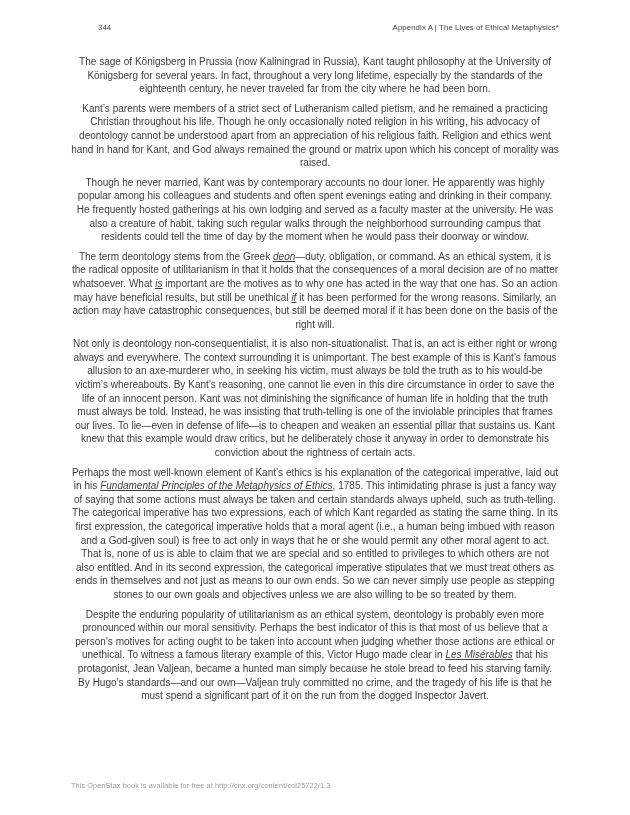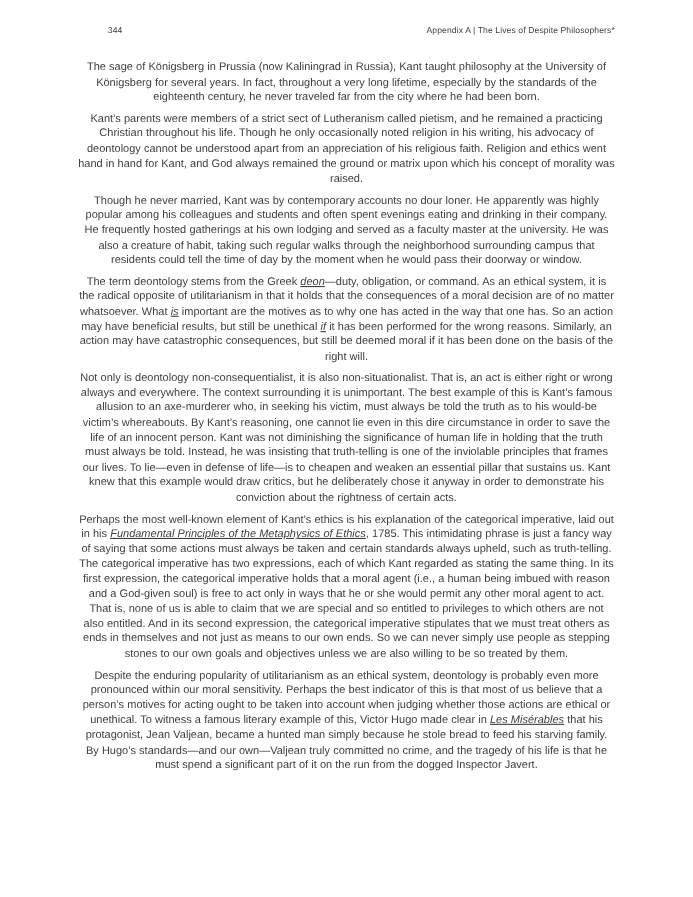--- a/index.html
+++ b/index.html
@@ -33,27 +33,30 @@
     font-size: 7.3px; color: #9b9b9b; letter-spacing: 0.1px;
   }
 </style>
 </head>
 <body style="background: rgb(255, 255, 255);">
 
 <div class="page">
 
   <div class="page-header" style="color: rgb(63, 63, 63);">
     <span>344</span>
-    <span>Appendix A | The Lives of Despite Philosophers*</span>
+    <span>Appendix A | The Lives of Ethical Metaphysics*</span>
   </div>
 
   <div class="article-body" style="color: rgb(61, 61, 61);">
       <p class="para"><span>The sage of Königsberg in Prussia (now Kaliningrad in Russia), Kant taught philosophy at the University of Königsberg for several years. In fact, throughout a very long lifetime, especially by the standards of the eighteenth century, he never traveled far from the city where he had been born.</span></p>
       <p class="para"><span>Kant’s parents were members of a strict sect of Lutheranism called pietism, and he remained a practicing Christian throughout his life. Though he only occasionally noted religion in his writing, his advocacy of deontology cannot be understood apart from an appreciation of his religious faith. Religion and ethics went hand in hand for Kant, and God always remained the ground or matrix upon which his concept of morality was raised.</span></p>
       <p class="para"><span>Though he never married, Kant was by contemporary accounts no dour loner. He apparently was highly popular among his colleagues and students and often spent evenings eating and drinking in their company. He frequently hosted gatherings at his own lodging and served as a faculty master at the university. He was also a creature of habit, taking such regular walks through the neighborhood surrounding campus that residents could tell the time of day by the moment when he would pass their doorway or window.</span></p>
       <p class="para"><span>The term deontology stems from the Greek </span><em>deon</em><span>—duty, obligation, or command. As an ethical system, it is the radical opposite of utilitarianism in that it holds that the consequences of a moral decision are of no matter whatsoever. What </span><em>is</em><span> important are the motives as to why one has acted in the way that one has. So an action may have beneficial results, but still be unethical </span><em>if</em><span> it has been performed for the wrong reasons. Similarly, an action may have catastrophic consequences, but still be deemed moral if it has been done on the basis of the right will.</span></p>
       <p class="para"><span>Not only is deontology non-consequentialist, it is also non-situationalist. That is, an act is either right or wrong always and everywhere. The context surrounding it is unimportant. The best example of this is Kant’s famous allusion to an axe-murderer who, in seeking his victim, must always be told the truth as to his would-be victim’s whereabouts. By Kant’s reasoning, one cannot lie even in this dire circumstance in order to save the life of an innocent person. Kant was not diminishing the significance of human life in holding that the truth must always be told. Instead, he was insisting that truth-telling is one of the inviolable principles that frames our lives. To lie—even in defense of life—is to cheapen and weaken an essential pillar that sustains us. Kant knew that this example would draw critics, but he deliberately chose it anyway in order to demonstrate his conviction about the rightness of certain acts.</span></p>
       <p class="para"><span>Perhaps the most well-known element of Kant’s ethics is his explanation of the categorical imperative, laid out in his </span><em>Fundamental Principles of the Metaphysics of Ethics</em><span>, 1785. This intimidating phrase is just a fancy way of saying that some actions must always be taken and certain standards always upheld, such as truth-telling. The categorical imperative has two expressions, each of which Kant regarded as stating the same thing. In its first expression, the categorical imperative holds that a moral agent (i.e., a human being imbued with reason and a God-given soul) is free to act only in ways that he or she would permit any other moral agent to act. That is, none of us is able to claim that we are special and so entitled to privileges to which others are not also entitled. And in its second expression, the categorical imperative stipulates that we must treat others as ends in themselves and not just as means to our own ends. So we can never simply use people as stepping stones to our own goals and objectives unless we are also willing to be so treated by them.</span></p>
       <p class="para"><span>Despite the enduring popularity of utilitarianism as an ethical system, deontology is probably even more pronounced within our moral sensitivity. Perhaps the best indicator of this is that most of us believe that a person’s motives for acting ought to be taken into account when judging whether those actions are ethical or unethical. To witness a famous literary example of this, Victor Hugo made clear in </span><em>Les Misérables</em><span> that his protagonist, Jean Valjean, became a hunted man simply because he stole bread to feed his starving family. By Hugo’s standards—and our own—Valjean truly committed no crime, and the tragedy of his life is that he must spend a significant part of it on the run from the dogged Inspector Javert.</span></p>
     </div>
 
+  <div class="page-footer" style="color: rgb(155, 155, 155);">
+    <span>This OpenStax book is available for free at http://cnx.org/content/col25722/1.3</span>
+  </div>
 
 </div>
 
 </body></html>

